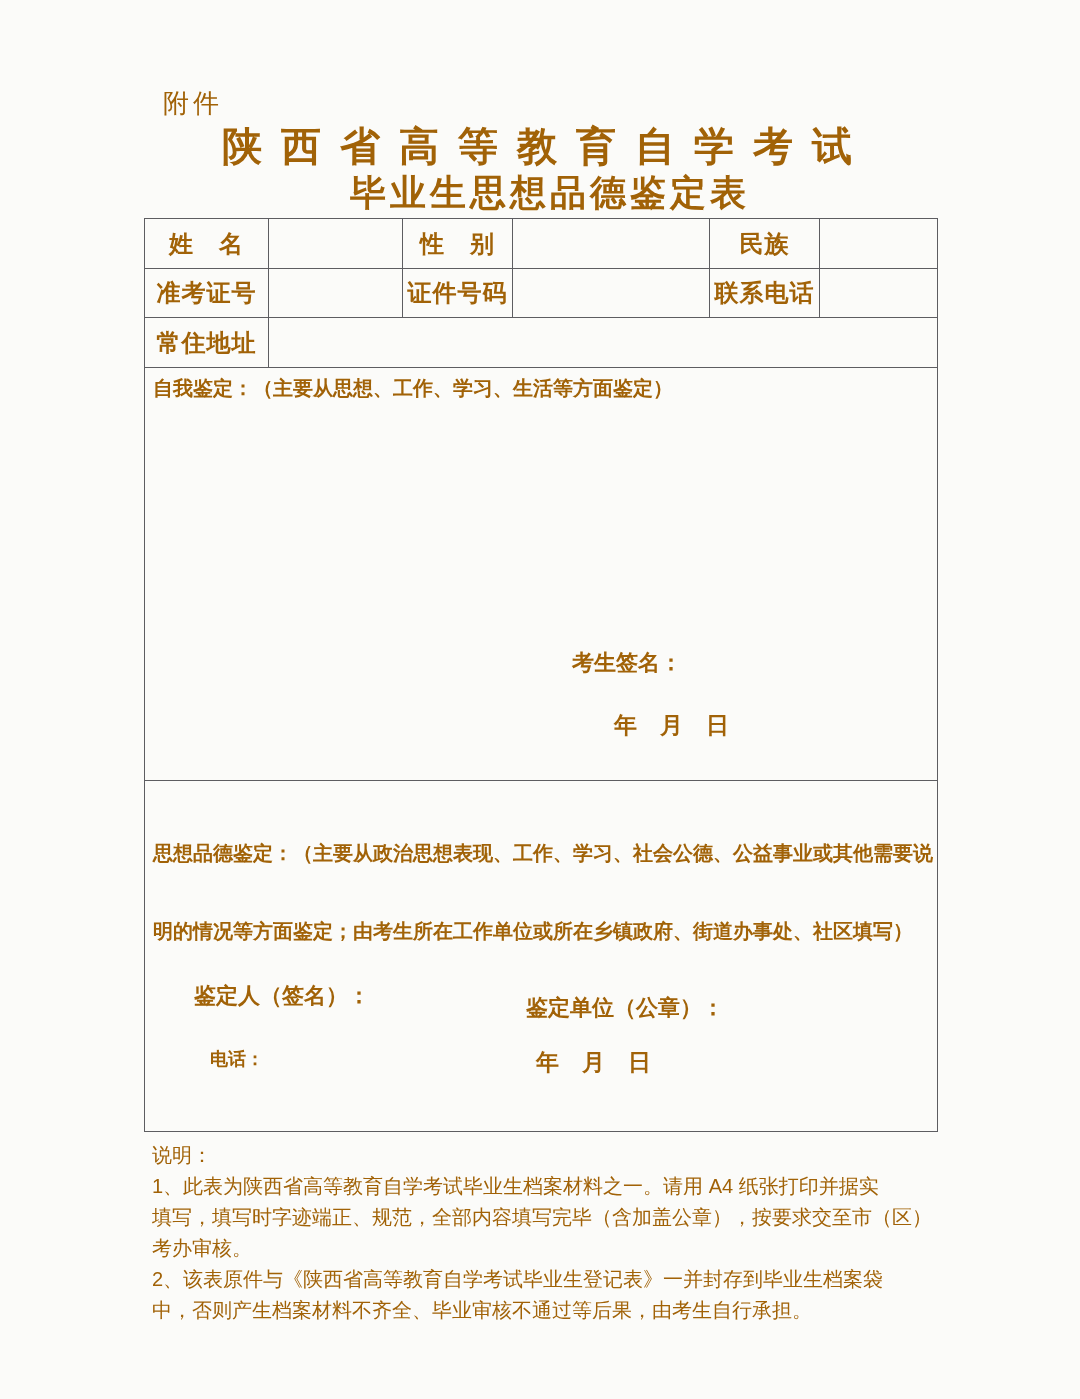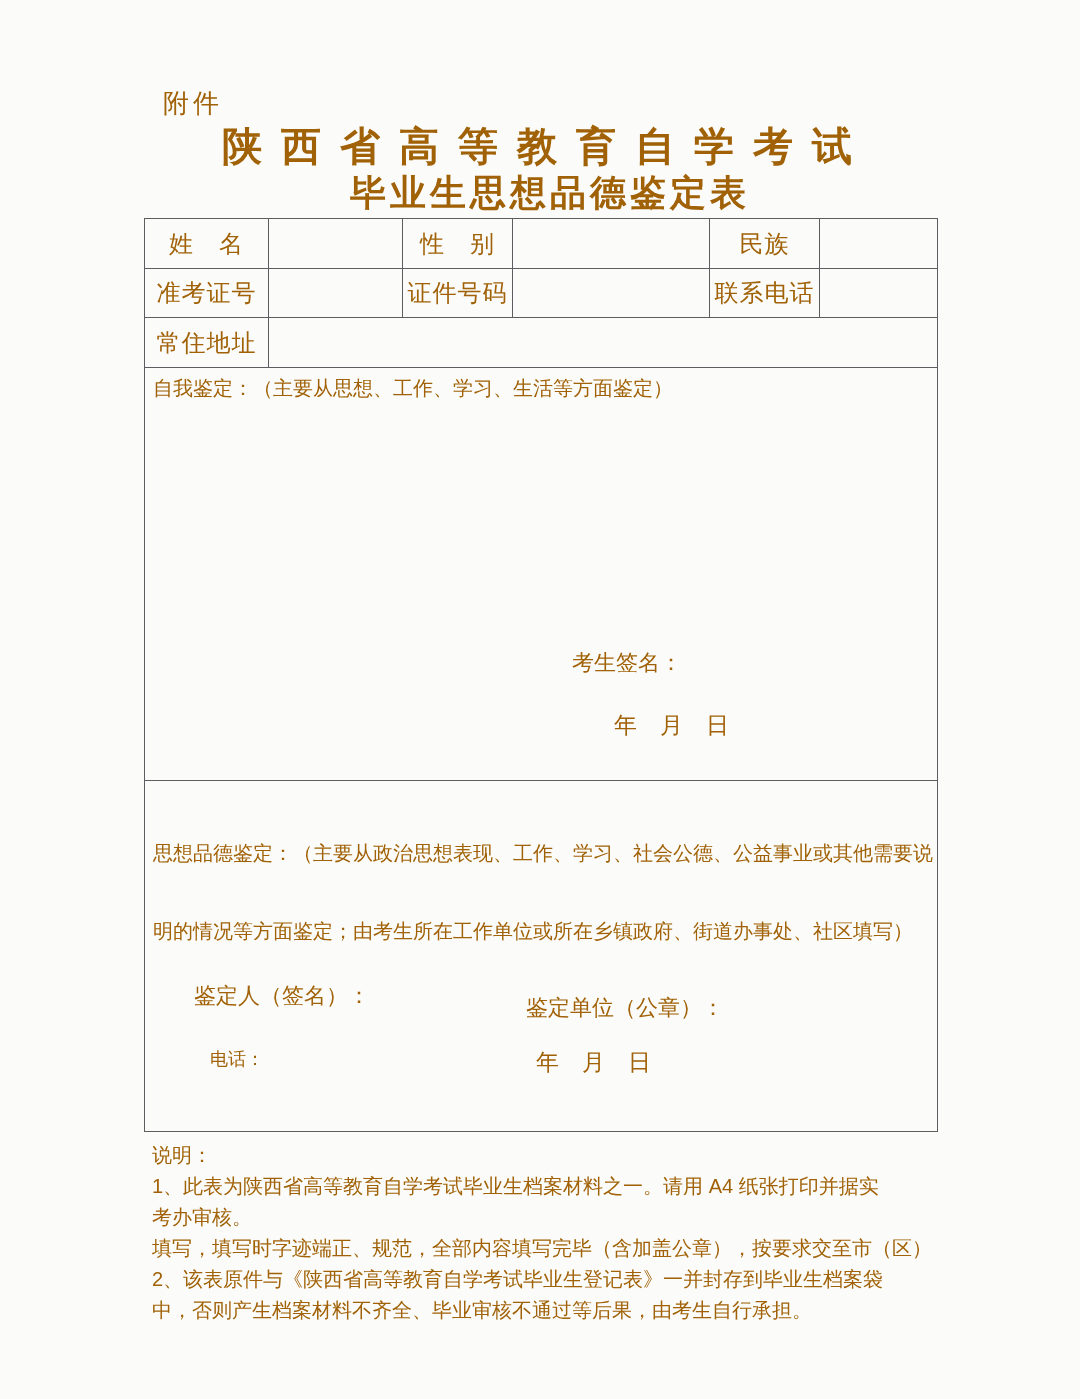--- a/index.html
+++ b/index.html
@@ -28,21 +28,21 @@
     text-align:center; font-size:36px; font-weight:bold;
     letter-spacing:4px; padding-left:20px; line-height:42px;
     white-space:nowrap;
   }
   table.form {
     position:absolute; left:144px; top:218px;
     width:793px; border-collapse:collapse; table-layout:fixed;
   }
   .form th, .form td {
     border:1.5px solid #5d5d61;
-    font-weight:normal;
+    font-weight:bold;
     font-size:24px;
     vertical-align:middle;
     padding:0;
   }
   .form th.lbl { text-align:center; letter-spacing:1px; }
   tr.r1 td, tr.r1 th { height:50px; }
   tr.r2 td, tr.r2 th { height:49px; }
   tr.r3 td, tr.r3 th { height:50px; }
   td.section { position:relative; }
   td.s4 { height:413px;margin-left:31px; }
@@ -121,19 +121,19 @@
         <div class="abs s5-phone">电话：</div>
         <div class="abs s5-date">年　月　日</div>
       </td>
     </tr>
   </tbody>
     </table>
 
   <div class="notes">
     <div>说明：</div>
     <div>1、此表为陕西省高等教育自学考试毕业生档案材料之一。请用 A4 纸张打印并据实</div>
+    <div>填写，填写时字迹端正、规范，全部内容填写完毕（含加盖公章），按要求交至市（区）</div>
     <div>考办审核。</div>
-    <div>填写，填写时字迹端正、规范，全部内容填写完毕（含加盖公章），按要求交至市（区）</div>
     <div>2、该表原件与《陕西省高等教育自学考试毕业生登记表》一并封存到毕业生档案袋</div>
     <div>中，否则产生档案材料不齐全、毕业审核不通过等后果，由考生自行承担。</div>
   </div>
 
 </div>
 
 </body></html>

